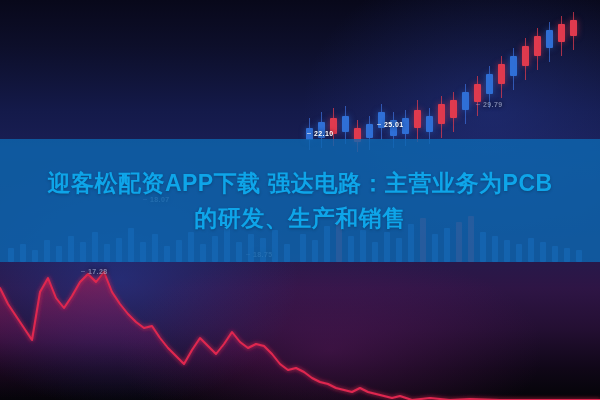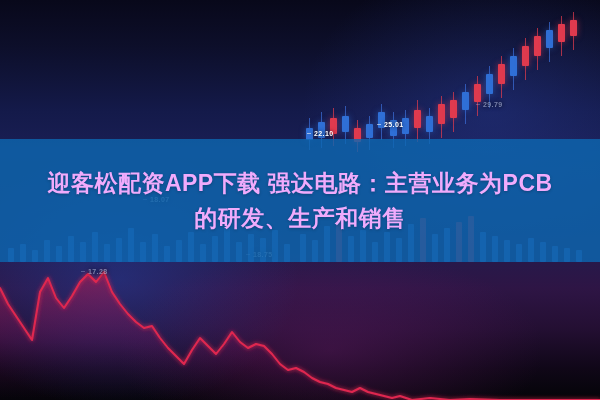--- a/index.html
+++ b/index.html
@@ -82,21 +82,21 @@
 
   
   .band {
     position:absolute; left:0; right:0; top:139px; height:123px;
     background:rgba(12,104,177,.80);
     display:flex; flex-direction:column;
     align-items:center; justify-content:center;
     gap:4px;
   }
   .headline {
-    color:#f0abfc;
+    color:#0ea5e9;
     font-size:23px;
     font-weight:bold;
     letter-spacing:.5px;
     line-height:1.32;
     text-align:center;
     white-space:nowrap;
     text-shadow:0 1px 3px rgba(0,0,0,.25);
   }
   .headline.line2 { font-size:23px; }
 </style>

